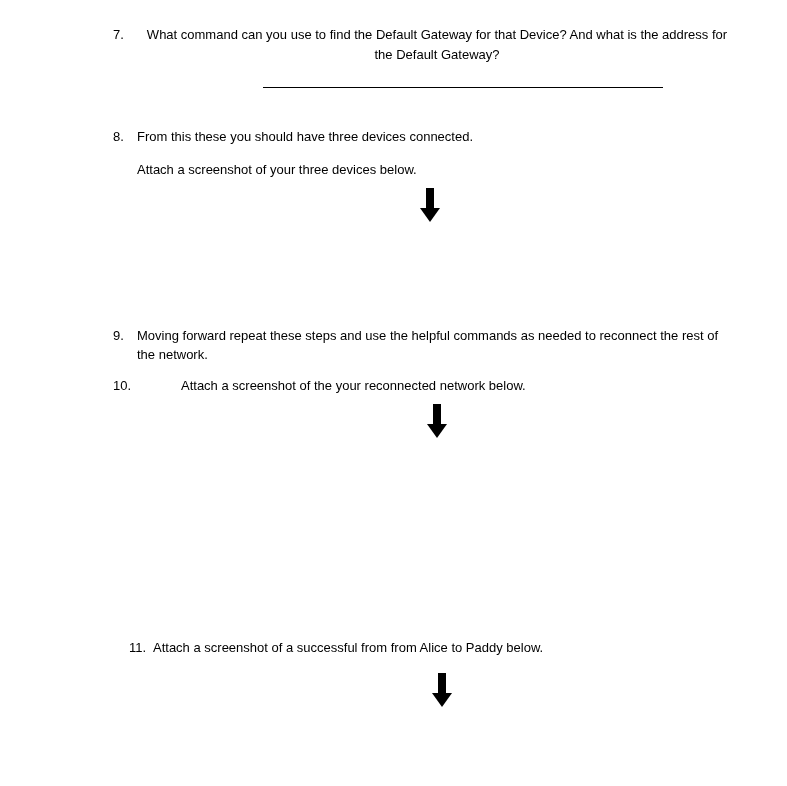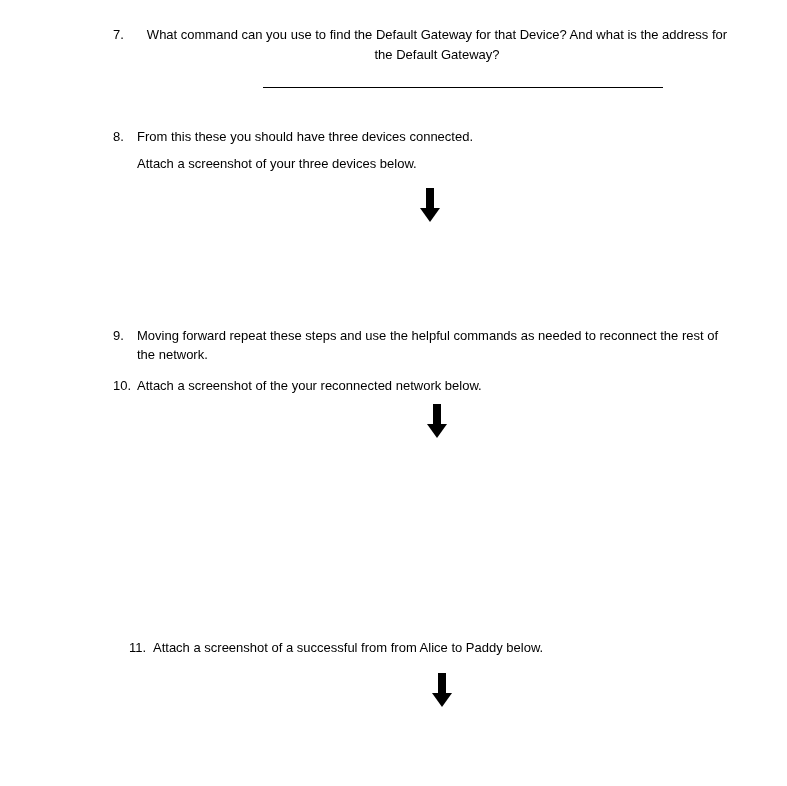--- a/index.html
+++ b/index.html
@@ -32,21 +32,21 @@
     width: 600px;
   }
   .q-text {
     line-height: 19px;
   }
   .q-text.spaced {
     line-height: 20px;
     text-align: center;
   }
   .para-gap {
-    margin-top: 8px;
+    margin-top: 14px;
   }
   .answer-line {
     position: absolute;
     border-bottom: 1px solid #000000;
     height: 0;
   }
   .arrow-down {
     position: absolute;
     width: 20px;
   }
@@ -91,21 +91,21 @@
     <div class="arrow-head"></div>
   </div>
 
   <div class="q" style="top: 326px; left: 113px;">
     <div class="q-num">9.</div>
     <div class="q-body">
       <div class="q-text">Moving forward repeat these steps and use the helpful commands as needed to reconnect the rest of the network.</div>
     </div>
   </div>
 
-  <div class="q" style="top: 376px; left: 113px;">
+  <div class="q" style="top: 376px; left: 113px; gap: 44px;">
     <div class="q-num">10.</div>
     <div class="q-body">
       <div class="q-text">Attach a screenshot of the your reconnected network below.</div>
     </div>
   </div>
 
   <div class="arrow-down" style="top: 404px; left: 427px;">
     <div class="arrow-stem"></div>
     <div class="arrow-head"></div>
   </div>

